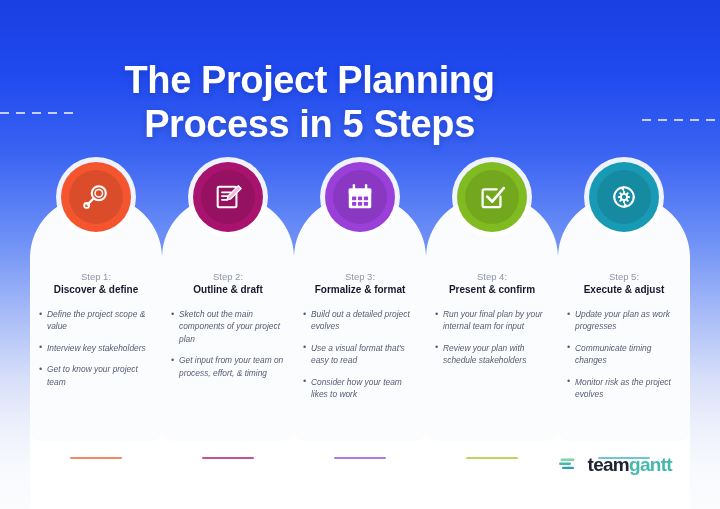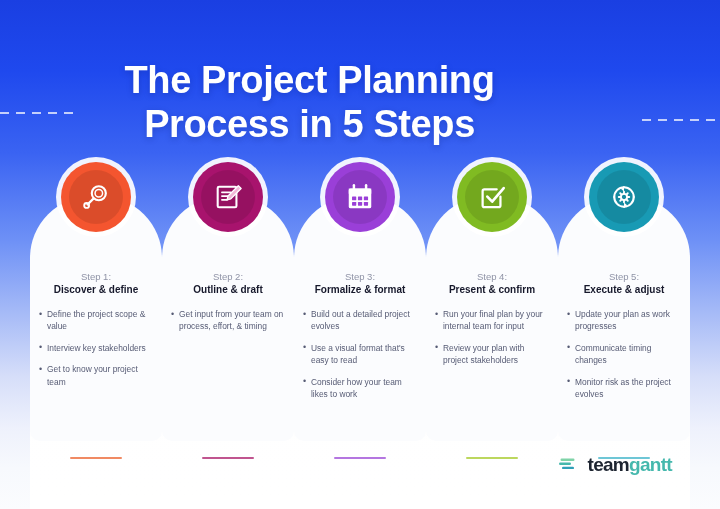--- a/index.html
+++ b/index.html
@@ -134,20 +134,21 @@
     font-size: 10px;
     font-weight: bold;
     color: #16182b;
     line-height: 14px;
     margin: 0 0 11px 0;
   }
   .bullets {
     list-style: none;
     margin: 0;
     padding: 0 10px 0 17px;
+    font-style: italic;
   }
   .bullets li {
     position: relative;
     font-size: 8.4px;
     line-height: 12.4px;
     color: #565b74;
     margin-bottom: 9px;
   }
   .bullets li::before {
     content: "•";
@@ -230,20 +231,21 @@
           <rect x="5" y="5" width="20" height="22" rx="1.5" fill="none" stroke="#fff" stroke-width="2.2"></rect>
           <line x1="9.5" y1="11" x2="19" y2="11" stroke="#fff" stroke-width="1.8" stroke-linecap="round"></line>
           <line x1="9.5" y1="15" x2="19" y2="15" stroke="#fff" stroke-width="1.8" stroke-linecap="round"></line>
           <line x1="9.5" y1="19" x2="15" y2="19" stroke="#fff" stroke-width="1.8" stroke-linecap="round"></line>
           <path d="M27 4 L30 7 L19 18 L15 19 L16 15 Z" fill="#f2b8d8" stroke="#fff" stroke-width="1.4" stroke-linejoin="round"></path>
         </svg>
       </div>
       <p class="step-label">Step 2:</p>
       <p class="step-title">Outline &amp; draft</p>
       <ul class="bullets">
+        <li>Sketch out the main components of your project plan</li>
         <li>Get input from your team on process, effort, &amp; timing</li>
       </ul>
       <div class="underline" style="background: rgb(192, 85, 143);"></div>
     </div>
 
     <div class="card">
       <div class="badge" style="background: rgb(154, 63, 216); --inner: #8a2fcd;">
         <svg viewBox="0 0 32 32">
           <rect x="4" y="7" width="24" height="21" rx="2" fill="#fff"></rect>
           <rect x="4" y="7" width="24" height="5.5" fill="#fff"></rect>
@@ -273,21 +275,21 @@
       <div class="badge" style="background: rgb(128, 187, 34); --inner: #70a81a;">
         <svg viewBox="0 0 32 32">
           <path d="M25 15.5 V25 A1.8 1.8 0 0 1 23.2 26.8 H7.8 A1.8 1.8 0 0 1 6 25 V9.6 A1.8 1.8 0 0 1 7.8 7.8 H21" fill="none" stroke="#fff" stroke-width="2.4" stroke-linecap="round"></path>
           <path d="M11 15.5 L16.2 21 L28.5 6.5" fill="none" stroke="#fff" stroke-width="2.8" stroke-linecap="round" stroke-linejoin="round"></path>
         </svg>
       </div>
       <p class="step-label">Step 4:</p>
       <p class="step-title">Present &amp; confirm</p>
       <ul class="bullets">
         <li>Run your final plan by your internal team for input</li>
-        <li>Review your plan with project stakeholders</li>
+        <li>Review your plan with schedule stakeholders</li>
       </ul>
       <div class="underline" style="background: rgb(188, 215, 94);"></div>
     </div>
 
     <div class="card">
       <div class="badge" style="background: rgb(24, 154, 180); --inner: #1289a3;">
         <svg viewBox="0 0 32 32">
           <path d="M16 5.6 A10.4 10.4 0 0 1 26.4 16" fill="none" stroke="#fff" stroke-width="2.2" stroke-linecap="round"></path>
           <path d="M26.4 16 A10.4 10.4 0 0 1 16 26.4" fill="none" stroke="#fff" stroke-width="2.2" stroke-linecap="round"></path>
           <path d="M16 26.4 A10.4 10.4 0 0 1 5.6 16" fill="none" stroke="#fff" stroke-width="2.2" stroke-linecap="round"></path>

